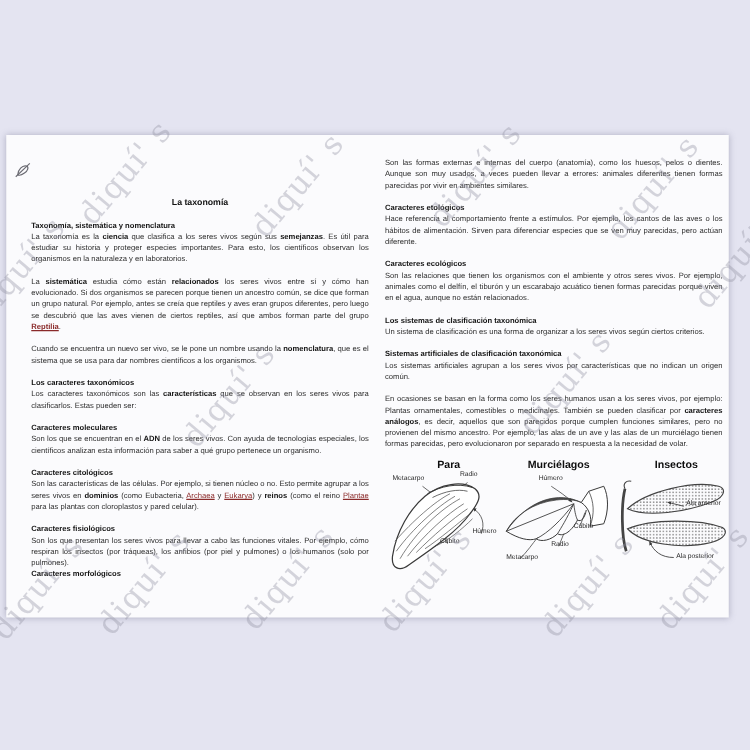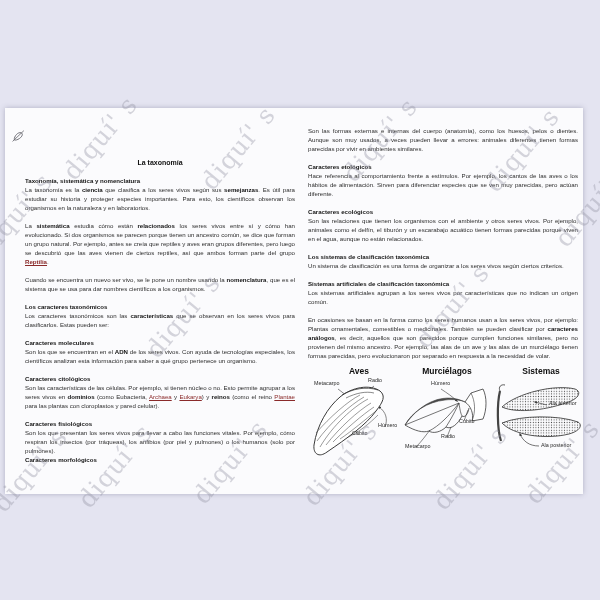--- a/index.html
+++ b/index.html
@@ -87,21 +87,21 @@
         <div class="block heading"><span>Los sistemas de clasificación taxonómica</span></div>
         <div class="block para"><span>Un sistema de clasificación es una forma de organizar a los seres vivos según ciertos criterios.</span></div>
         <div class="block heading"><span>Sistemas artificiales de clasificación taxonómica</span></div>
         <div class="block para"><span>Los sistemas artificiales agrupan a los seres vivos por características que no indican un origen común.</span></div>
         <div class="block para"><span>En ocasiones se basan en la forma como los seres humanos usan a los seres vivos, por ejemplo: Plantas ornamentales, comestibles o medicinales. También se pueden clasificar por </span><span class="b">caracteres análogos</span><span>, es decir, aquellos que son parecidos porque cumplen funciones similares, pero no provienen del mismo ancestro. Por ejemplo, las alas de un ave y las alas de un murciélago tienen formas parecidas, pero evolucionaron por separado en respuesta a la necesidad de volar.</span></div>
       </div>
 
     <div class="figures">
 
       <div class="fig fig-aves">
-        <div class="fig-title">Aves</div>
+        <div class="fig-title">Para</div>
         <svg width="102" height="92" viewBox="0 0 102 92">
           <defs>
             <marker id="ar1" markerWidth="6" markerHeight="6" refX="3" refY="3" orient="auto">
               <path d="M0,1 L5,3 L0,5 Z" fill="#3a3a3a"></path>
             </marker>
           </defs>
           <path d="M30,12 L43,22" stroke="#555" stroke-width="0.7" fill="none"></path>
           <path d="M66,9 L56,17" stroke="#555" stroke-width="0.7" fill="none"></path>
           <path d="M50,58 L46,47" stroke="#555" stroke-width="0.7" fill="none"></path>
           <path d="M77,50 C80,42 78,35 71,30" stroke="#555" stroke-width="0.7" fill="none" marker-end="url(#ar1)"></path>
@@ -143,21 +143,21 @@
           <path d="M64,25 L70,16 L82,12 C86,20 86,32 82,42 L71,44 C73,37 70,29 64,25 Z" fill="#ffffff" stroke="#3a3a3a" stroke-width="0.8"></path>
           <path d="M70,16 C74,24 75,34 71,44" stroke="#3a3a3a" stroke-width="0.6" fill="none"></path>
         </svg>
         <span class="lbl" style="left:30px;top:14px">Húmero</span>
         <span class="lbl" style="left:58px;top:52px">Cúbito</span>
         <span class="lbl" style="left:40px;top:67px">Radio</span>
         <span class="lbl" style="left:4px;top:77px">Metacarpo</span>
       </div>
 
       <div class="fig fig-insect">
-        <div class="fig-title">Sistemas</div>
+        <div class="fig-title">Insectos</div>
         <svg width="96" height="92" viewBox="0 0 96 92">
           <defs>
             <pattern id="stip" width="2.6" height="2.6" patternUnits="userSpaceOnUse">
               <circle cx="1.3" cy="1.3" r="0.55" fill="#4a4a4a"></circle>
             </pattern>
             <marker id="ar3" markerWidth="6" markerHeight="6" refX="3" refY="3" orient="auto">
               <path d="M0,1 L5,3 L0,5 Z" fill="#3a3a3a"></path>
             </marker>
           </defs>
           <path d="M7,14 C4,26 4,52 8,64" stroke="#444" stroke-width="2.2" fill="none"></path>

